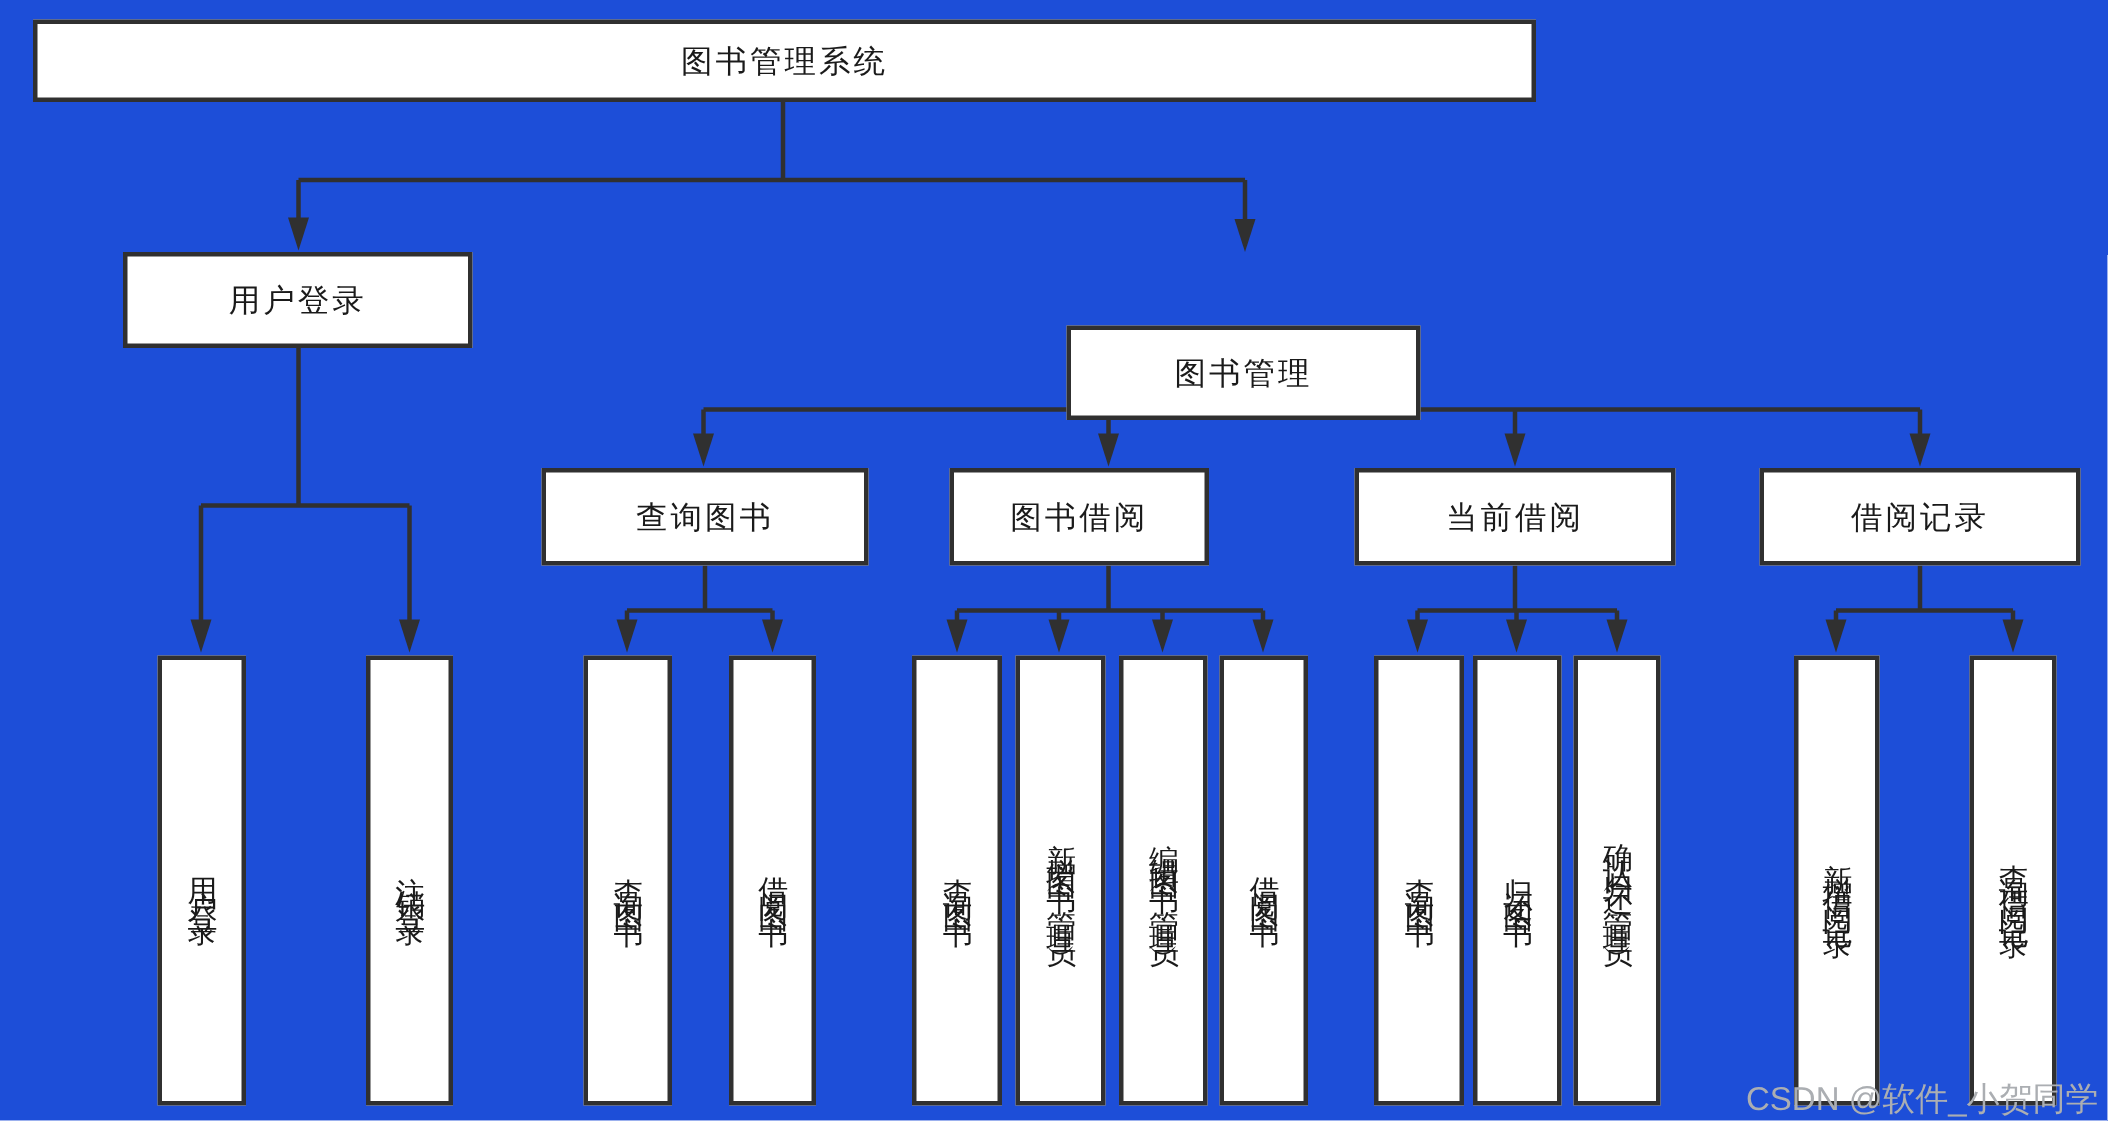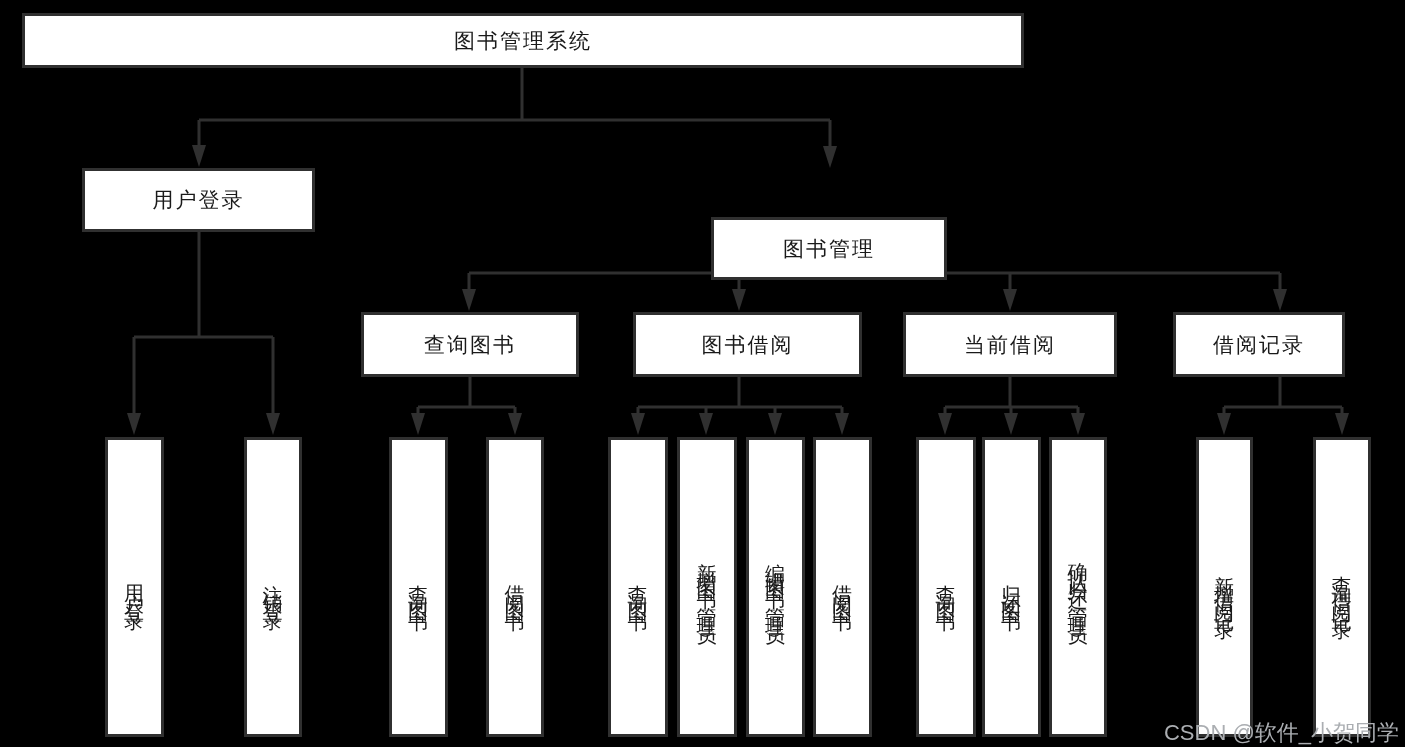--- a/index.html
+++ b/index.html
@@ -5,21 +5,21 @@
   html, body {
     margin: 0;
     padding: 0;
     background: #ffffff;
     font-family: "Liberation Sans", "DejaVu Sans", sans-serif;
   }
   #stage {
     position: relative;
     width: 1405px;
     height: 747px;
-    background: #000000;
+    background: #1d4ed8;
     overflow: hidden;
   }
   #connectors {
     position: absolute;
     left: 0; top: 0;
     width: 1405px;
     height: 747px;
     z-index: 1;
   }
   .node {
@@ -144,27 +144,27 @@
   <div class="node" style="left:82px; top:168px; width:233px; height:64px;">
     <span class="hlabel">用户登录</span>
   </div>
   <div class="node" style="left:711px; top:169px; width:236px; height:63px;margin-top:48px;">
     <span class="hlabel">图书管理</span>
   </div>
 
   <div class="node" style="left:361px; top:312px; width:218px; height:65px;">
     <span class="hlabel">查询图书</span>
   </div>
-  <div class="node" style="left:633px; top:312px; width:229px; height:65px;">
+  <div class="node" style="left:633px; top:312px; width:173px; height:65px;">
     <span class="hlabel">图书借阅</span>
   </div>
   <div class="node" style="left:903px; top:312px; width:214px; height:65px;align-items:center;">
     <span class="hlabel">当前借阅</span>
   </div>
-  <div class="node" style="left:1173px; top:312px; width:172px; height:65px;">
+  <div class="node" style="left:1173px; top:312px; width:214px; height:65px;">
     <span class="hlabel">借阅记录</span>
   </div>
 
   <div class="node leaf" style="left:105px; width:59px;">
     <span class="vlabel">用户登录</span>
   </div>
   <div class="node leaf" style="left:244px; width:58px;">
     <span class="vlabel">注销登录</span>
   </div>
 

